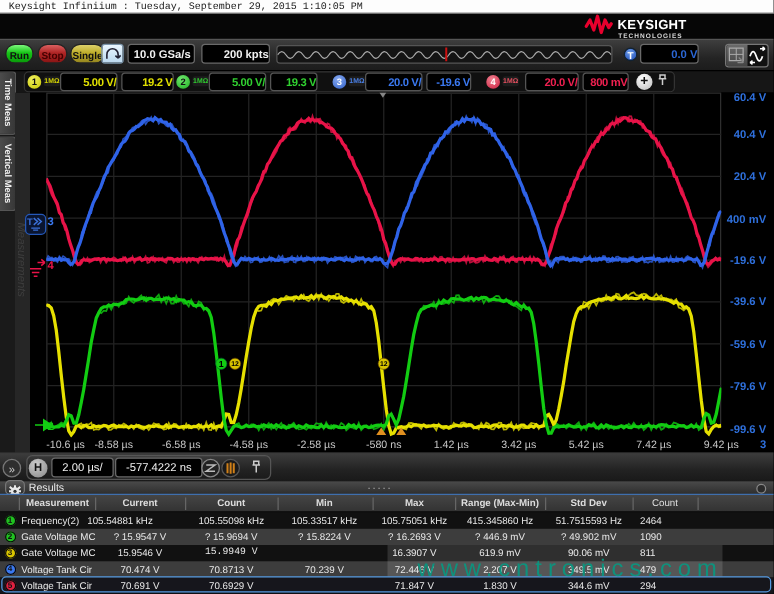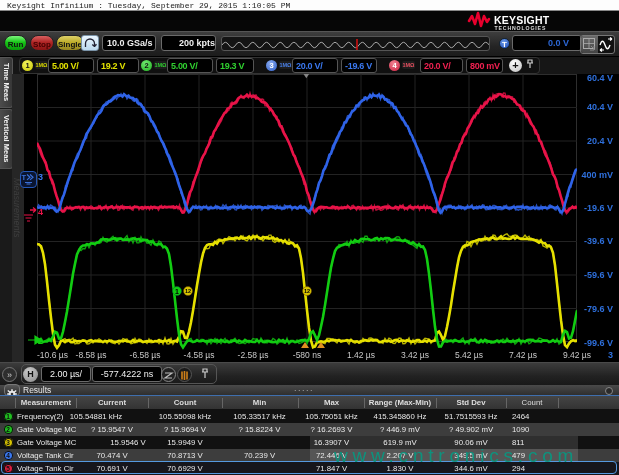--- a/index.html
+++ b/index.html
@@ -1,20 +1,20 @@
 <!DOCTYPE html>
 <html><head><meta charset="utf-8"><style>
 * { margin:0; padding:0; box-sizing:border-box; }
 body { width:619px; height:475px; background:#000; font-family:"Liberation Sans", sans-serif; position:relative; overflow:hidden; }
 .abs { position:absolute; }
 .box { position:absolute; background:#000; border:1px solid #6a6a6a; border-radius:3px; height:16px; line-height:15px; text-align:center; color:#f0f0f0; font-size:9px; font-weight:bold; }
 .ylab { position:absolute; left:580px; width:33px; text-align:right; color:#2e6fdb; font-size:9px; font-weight:bold; height:10px; line-height:10px; }
 .xlab { position:absolute; top:350px; color:#c8c8c8; font-size:8.5px; height:10px; line-height:10px;text-align:right; }
 .pill { position:absolute; top:3px; height:16px; border-radius:8px; font-size:8px; font-weight:bold; text-align:center; line-height:17px; color:#111; border:1px solid #222; }
-.chbox { position:absolute; top:1px; background:#000; border:1px solid #555; border-radius:3px; height:15px; line-height:14px; text-align:left; padding-left:3px; font-size:9px; font-weight:bold; letter-spacing:-0.3px; white-space:nowrap; }
+.chbox { position:absolute; top:1px; background:#000; border:1px solid #555; border-radius:3px; height:15px; line-height:14px; text-align:right; padding-left:3px; font-size:9px; font-weight:bold; letter-spacing:-0.3px; white-space:nowrap; }
 .chcir { position:absolute; top:3px; width:11px; height:11px; border-radius:50%; font-size:7.5px; font-weight:bold; text-align:center; line-height:11px; color:#111; }
 .chimp { position:absolute; top:4px; font-size:5.5px; font-weight:bold; width:13px; height:8px; line-height:8px; text-align:center; background:#1d1d1d; border-radius:2px; }
 .trow { position:absolute; left:0; width:619px; height:13px; }
 .tcell { position:absolute; top:0; height:13px; line-height:13px; font-size:7.8px; color:#e8e8e8; text-align:center; white-space:nowrap; }
 .tcir { position:absolute; left:3.5px; top:2px; width:9px; height:9px; border-radius:50%; font-size:6.5px; font-weight:bold; color:#101010; text-align:center; line-height:9px; box-shadow:0 0 0 1px #0a0a0a inset; }
 </style></head>
 <body>
 
 <div class="abs" style="left:0;top:0;width:619px;height:11px;background:#fdfdfd;color:#1a1a1a;font-family:'Liberation Mono',monospace;font-size:8px;line-height:11px;padding-left:7px;border-bottom:1px solid #888">Keysight Infiniium : Tuesday, September 29, 2015 1:10:05 PM</div>
 
@@ -35,21 +35,21 @@
         <path d="M3.5,11 v-3.5 a4.5,4.5 0 0 1 9,0 v3 m0,0 l-2.2,-2 m2.2,2 l2,-2.2" stroke="#223" stroke-width="1.3" fill="none"></path>
       </svg></div>
 <div class="box" style="left:102px;top:3px;width:54px;text-align:left;padding-left:4px">10.0 GSa/s</div>
 <div class="box" style="left:161px;top:3px;width:55px;text-align:right;padding-left:5px">200 kpts</div>
 <div class="abs" style="left:221px;top:4px;width:269px;height:15px;background:#141414;border:1px solid #555;border-radius:3px">
 <svg width="267" height="13">
         <path d="M0,7 q3.4,-5.4 6.85,0 q3.4,5.4 6.85,0 q3.4,-5.4 6.85,0 q3.4,5.4 6.85,0 q3.4,-5.4 6.85,0 q3.4,5.4 6.85,0 q3.4,-5.4 6.85,0 q3.4,5.4 6.85,0 q3.4,-5.4 6.85,0 q3.4,5.4 6.85,0 q3.4,-5.4 6.85,0 q3.4,5.4 6.85,0 q3.4,-5.4 6.85,0 q3.4,5.4 6.85,0 q3.4,-5.4 6.85,0 q3.4,5.4 6.85,0 q3.4,-5.4 6.85,0 q3.4,5.4 6.85,0 q3.4,-5.4 6.85,0 q3.4,5.4 6.85,0 q3.4,-5.4 6.85,0 q3.4,5.4 6.85,0 q3.4,-5.4 6.85,0 q3.4,5.4 6.85,0 q3.4,-5.4 6.85,0 q3.4,5.4 6.85,0 q3.4,-5.4 6.85,0 q3.4,5.4 6.85,0 q3.4,-5.4 6.85,0 q3.4,5.4 6.85,0 q3.4,-5.4 6.85,0 q3.4,5.4 6.85,0 q3.4,-5.4 6.85,0 q3.4,5.4 6.85,0 q3.4,-5.4 6.85,0 q3.4,5.4 6.85,0 q3.4,-5.4 6.85,0 q3.4,5.4 6.85,0 q3.4,-5.4 6.85,0" stroke="#a8a8a8" stroke-width="1" fill="none"></path>
         <line x1="135" y1="1" x2="135" y2="12" stroke="#cc1111" stroke-width="1.6"></line>
       </svg></div>
 <div class="abs" style="left:499px;top:6px;width:11px;height:11px;border-radius:50%;background:radial-gradient(circle at 40% 30%,#6a9ae8,#1e4cb8);border:1px solid #123;color:#fff;font-size:8px;font-weight:bold;text-align:center;line-height:11px">T</div>
-<div class="box" style="left:512px;top:3px;width:70px;color:#2b66d4;text-align:center;padding-left:23px">0.0 V</div>
+<div class="box" style="left:512px;top:3px;width:47px;color:#2b66d4;text-align:right;padding-left:23px">0.0 V</div>
 <div class="abs" style="left:580px;top:3px;width:35px;height:19px;border:1px solid #777;border-radius:3px;background:#111">
 <div class="abs" style="left:0;top:0;width:17px;height:17px;background:linear-gradient(#6a6a6a,#444);border-radius:2px 0 0 2px">
 <svg width="17" height="17">
           <rect x="2.5" y="2.5" width="11" height="10" fill="none" stroke="#aaa" stroke-width="1"></rect>
           <path d="M2.5,7.5 h11 M8,2.5 v10" stroke="#aaa" stroke-width="0.8"></path>
           <path d="M10,10 l4,4 m-1,-4 v4 h-4" stroke="#888" stroke-width="1" fill="none"></path>
         </svg></div>
 <svg width="17" height="17" style="position:absolute;left:17px;top:0">
         <path d="M2,9 q2.5,-7.5 5,0 t5,0" stroke="#fff" stroke-width="1.4" fill="none"></path>
         <path d="M10,3 h4 m0,0 v0 l-2,-1.5 m2,1.5 l-2,1.5 M6,14 h-4 m0,0 l2,-1.5 m-2,1.5 l2,1.5" stroke="#fff" stroke-width="1.2" fill="none"></path>
@@ -249,22 +249,22 @@
       <div class="tcell" style="left:148px;width:74px;">? 15.9694 V</div>
       <div class="tcell" style="left:222px;width:75px;">? 15.8224 V</div>
       <div class="tcell" style="left:298px;width:67px;">? 16.2693 V</div>
       <div class="tcell" style="left:364px;width:72px;">? 446.9 mV</div>
       <div class="tcell" style="left:436px;width:70px;">? 49.902 mV</div>
       <div class="tcell" style="left:506px;width:52px;text-align:left;padding-left:6px">1090</div>
     </div>
     <div class="trow" style="top:40px;background:#111111">
       <div class="tcir" style="background:#d8c400">3</div>
       <div class="tcell" style="left:17px;width:70px;text-align:left">Gate Voltage MC</div>
-      <div class="tcell" style="left:92px;width:72px;">15.9546 V</div>
-      <div class="tcell" style="left:148px;width:74px;">15.9949 V</div>
+      <div class="tcell" style="left:76px;width:72px;">15.9546 V</div>
+      <div class="tcell" style="left:148px;width:74px;font-family:Liberation Mono, monospace;">15.9949 V</div>
       <div class="tcell" style="left:222px;width:75px;margin-top:37px;">15.7708 V</div>
       <div class="tcell" style="left:298px;width:67px;">16.3907 V</div>
       <div class="tcell" style="left:364px;width:72px;">619.9 mV</div>
       <div class="tcell" style="left:436px;width:70px;">90.06 mV</div>
       <div class="tcell" style="left:506px;width:52px;text-align:left;padding-left:6px">811</div>
     </div>
     <div class="trow" style="top:53px;background:#3d3d3d">
       <div class="tcir" style="background:#3a78f0">4</div>
       <div class="tcell" style="left:17px;width:70px;text-align:left">Voltage Tank Cir</div>
       <div class="tcell" style="left:76px;width:72px;">70.474 V</div>

